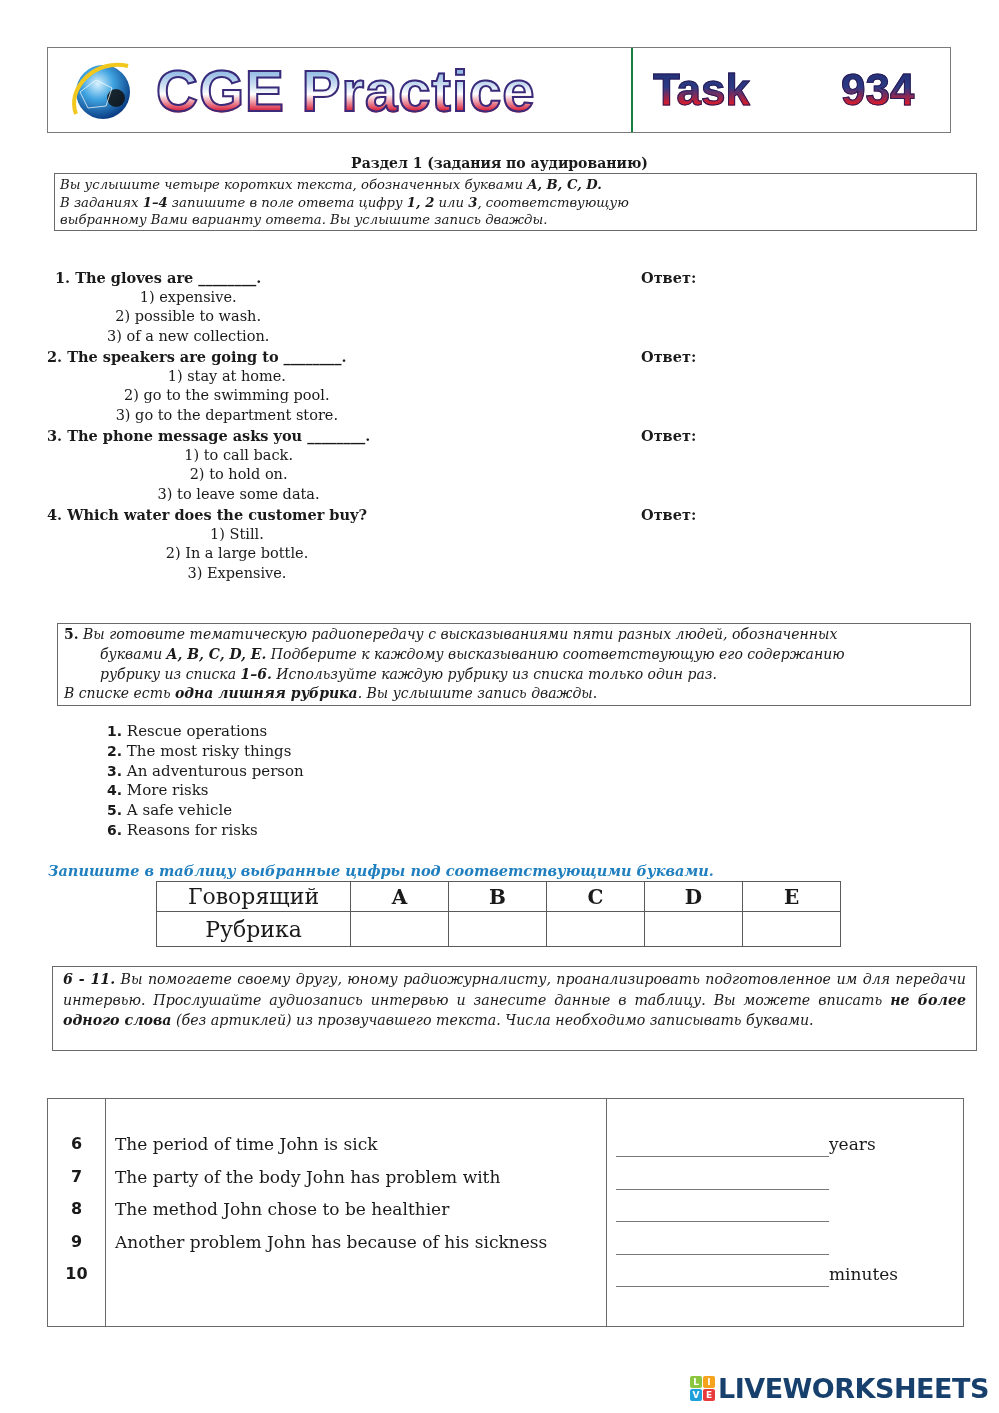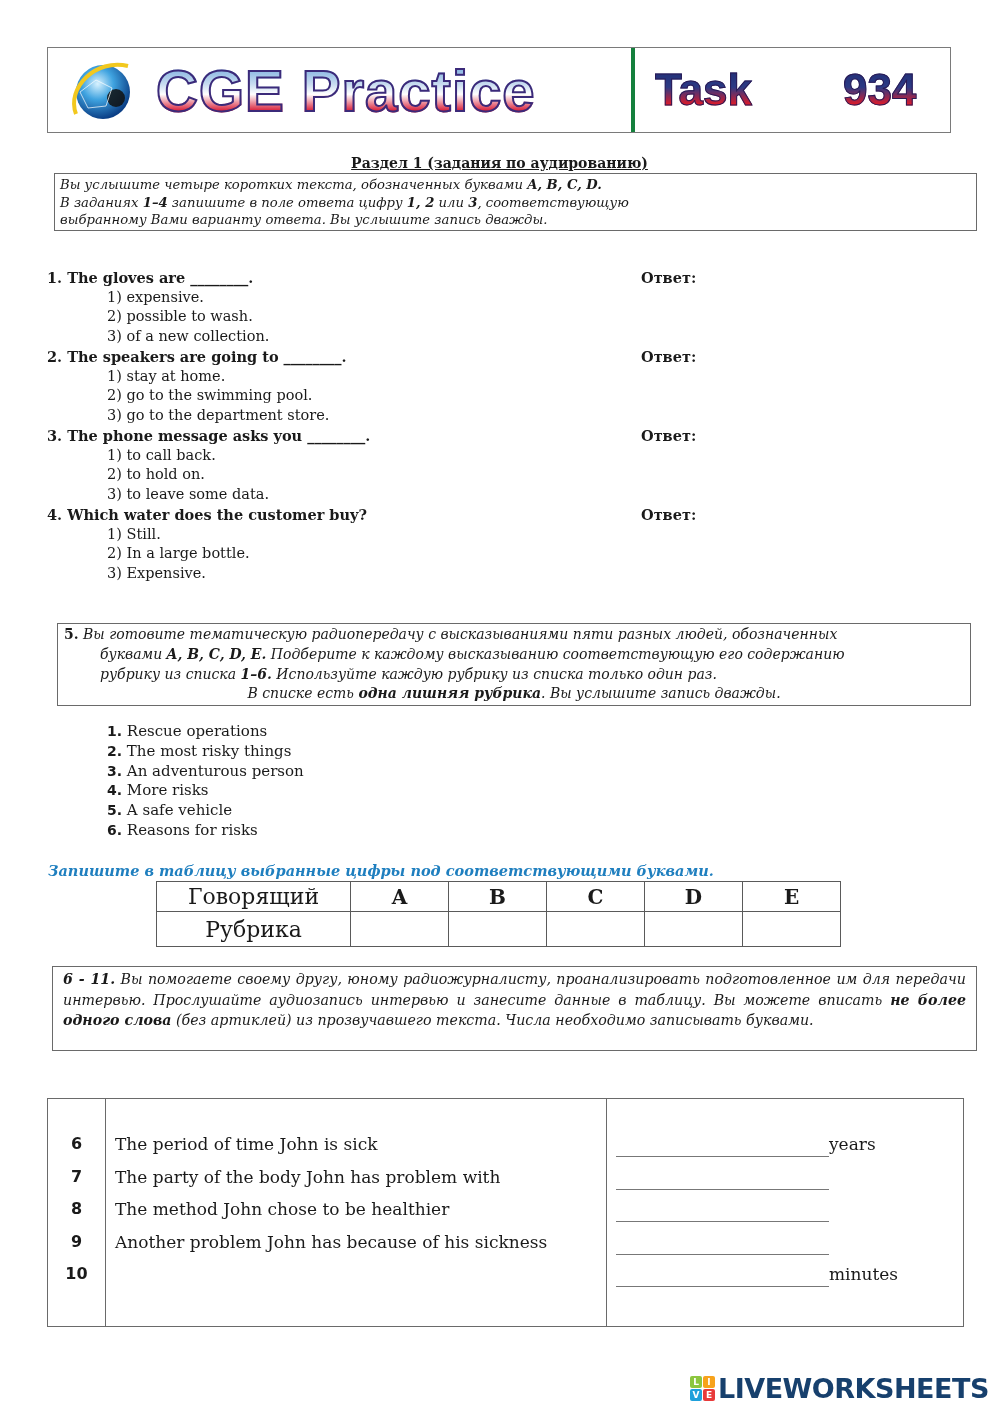--- a/index.html
+++ b/index.html
@@ -8,21 +8,21 @@
     font-family: "DejaVu Serif", "Liberation Serif", serif;
     color: #1a1a1a;
   }
   .abs { position: absolute; }
 
   
   .header {
     left: 47px; top: 47px; width: 904px; height: 86px;
     border: 1px solid #7a7a7a; box-sizing: border-box; display: flex;
   }
-  .header-left { width: 583px; border-right: 4px solid #15803d; position: relative; }
+  .header-left { width: 583px; border-right: 2px solid #15803d; position: relative; }
   .header-right { flex: 1; position: relative; }
   .globe {
     position: absolute; left: 18px; top: 10px; width: 70px; height: 66px;
   }
   .brand-title {
     position: absolute; left: 108px; top: 10px;
     font-family: "Liberation Sans", "DejaVu Sans", sans-serif;
     font-weight: bold; font-size: 58px; letter-spacing: 1px; line-height: 66px;
     background: linear-gradient(180deg, #5a9ad8 0%, #c9dcf0 40%, #ffffff 55%, #d9203a 80%, #b3121f 100%);
     -webkit-background-clip: text; background-clip: text; color: transparent;
@@ -35,42 +35,42 @@
     background: linear-gradient(180deg, #1c2a6e 0%, #2c3a85 45%, #d81b2c 75%, #3b1a5a 100%);
     -webkit-background-clip: text; background-clip: text; color: transparent;
     -webkit-text-stroke: 1px #2a1a55;
   }
   .task-label { left: 20px; }
   .task-number { left: 208px; }
 
   
   .section-title {
     left: 0; width: 999px; top: 155px; text-align: center;
-    font-size: 14px; font-weight: bold; text-decoration: underline;
+    font-size: 14px; font-weight: bold;
   }
   .instr-box {
     border: 1px solid #6a6a6a; box-sizing: border-box;
     font-style: italic; font-size: 13.2px; line-height: 17.5px;
     padding: 2px 5px;
     margin-left: 15px;
   }
   .instr1 { left: 39px; top: 173px; width: 923px; height: 58px; }
 
   .q-block { left: 47px; font-size: 14.5px; }
-  .q-line { height: 19.7px; line-height: 19.7px; white-space: nowrap; position: relative; }
+  .q-line { height: 19.7px; line-height: 19.7px; white-space: nowrap; position: relative; text-align: center; }
   .q-title { font-weight: bold; }
   .q-opt { padding-left: 60px; }
   .answer-label { position: absolute; left: 594px; top: 0; font-weight: bold; }
 
   .instr5 {
     left: 42px; top: 623px; width: 914px; height: 83px;
     font-size: 14px; line-height: 19.8px; padding: 1px 6px 0 6px; text-align: justify;
   }
   .instr5 .indent { padding-left: 36px; display: block; }
-  .instr5 .center { text-align: center; display: block; font-style: italic; }
+  .instr5 .center { text-align: left; display: block; font-style: italic; }
   .b { font-weight: bold; }
 
   .rubric-list { left: 107px; top: 722px; font-size: 15px; }
   .rubric-item { height: 19.8px; line-height: 19.8px; white-space: nowrap; }
   .rubric-num { font-family: "DejaVu Sans", sans-serif; font-weight: bold; font-size: 14px; }
 
   .table-instr {
     left: 48px; top: 862px; font-size: 14.5px; font-style: italic; font-weight: bold;
     color: #1f7fbf;
   }

